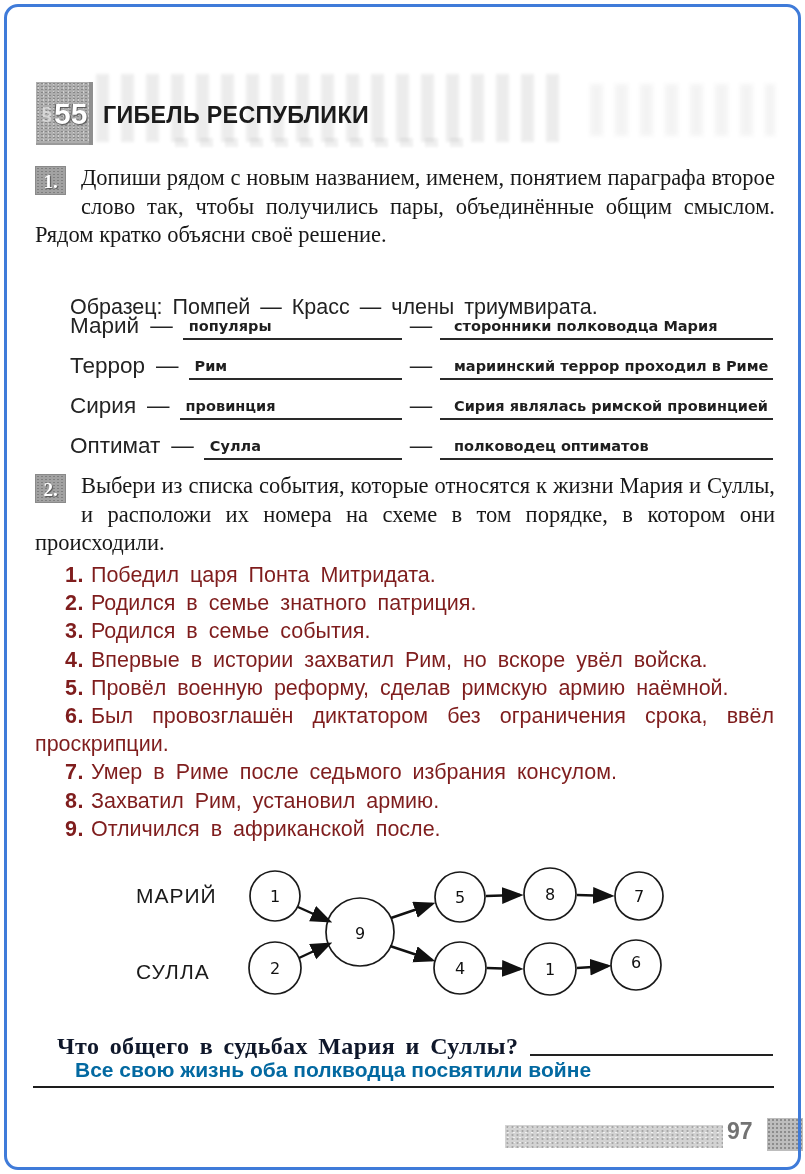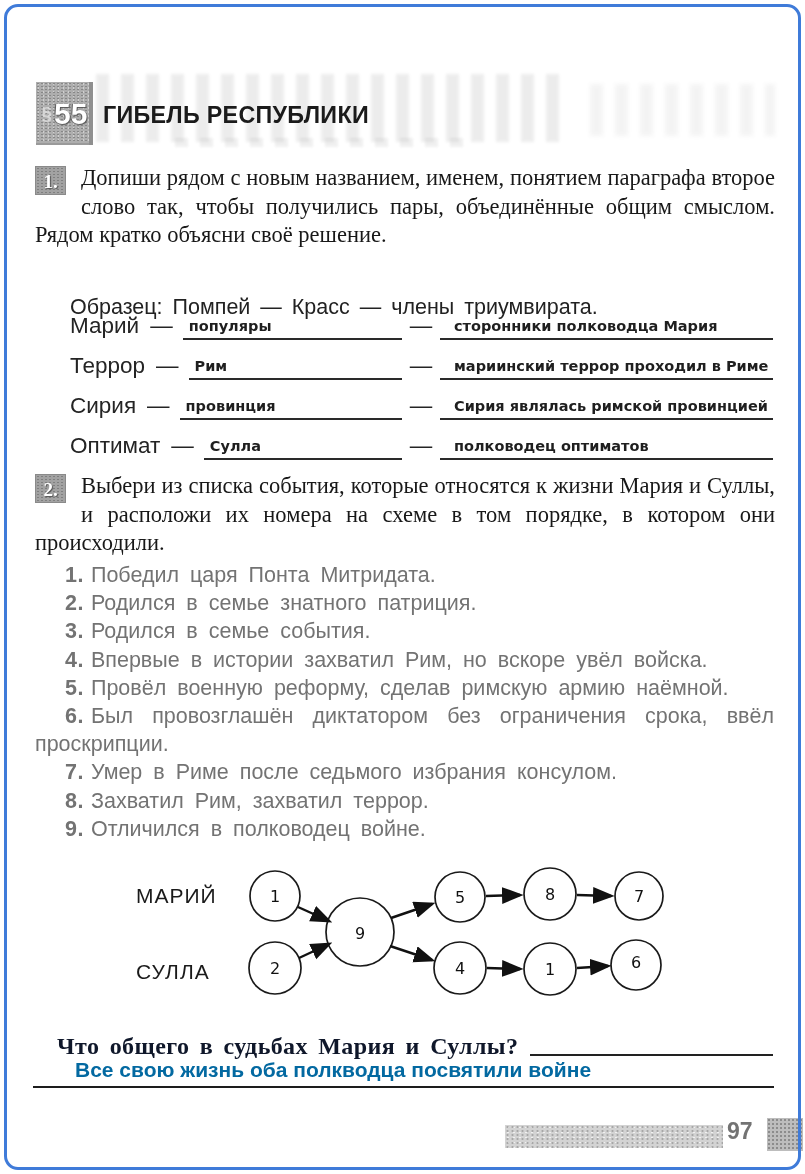--- a/index.html
+++ b/index.html
@@ -69,21 +69,21 @@
   .blank-2 { width:333px;text-align:right; }
   .ans {
     position:absolute; left:6px; bottom:4px; white-space:nowrap;
     font-family:"DejaVu Sans", sans-serif; font-size:14.5px; font-weight:bold; color:#1f1f1f;
   }
   .blank-2 .ans { left:14px; }
   
   .events {
     position:absolute; left:35px; top:561px; width:739px;
     font-family:"Liberation Sans", sans-serif; font-size:21.5px; line-height:28.2px;
-    color:#737373; word-spacing:5px;
+    color:#7f1d1d; word-spacing:5px;
   }
   .event { text-align:justify; text-indent:30px; }
   .event-num { font-weight:bold; margin-right:7px; letter-spacing:.5px; }
   
   .diagram { position:absolute; left:112px; top:854px; }
   .diagram svg { display:block; }
   .node-circle { fill:none; stroke:#1a1a1a; stroke-width:1.7px; }
   .edge { stroke:#111; stroke-width:2.4px; }
   .node-num { font-family:"DejaVu Sans", sans-serif; font-size:16px; fill:#111; text-anchor:middle; }
   .row-label { font-family:"Liberation Sans", sans-serif; font-size:21px; letter-spacing:1px; fill:#1a1a1a; }
@@ -197,22 +197,22 @@
   </div>
 
   <div class="events">
     <div class="event"><span class="event-num">1.</span><span>Победил царя Понта Митридата.</span></div>
     <div class="event"><span class="event-num">2.</span><span>Родился в семье знатного патриция.</span></div>
     <div class="event"><span class="event-num">3.</span><span>Родился в семье события.</span></div>
     <div class="event"><span class="event-num">4.</span><span>Впервые в истории захватил Рим, но вскоре увёл войска.</span></div>
     <div class="event"><span class="event-num">5.</span><span>Провёл военную реформу, сделав римскую армию наёмной.</span></div>
     <div class="event"><span class="event-num">6.</span><span>Был провозглашён диктатором без ограничения срока, ввёл проскрипции.</span></div>
     <div class="event"><span class="event-num">7.</span><span>Умер в Риме после седьмого избрания консулом.</span></div>
-    <div class="event"><span class="event-num">8.</span><span>Захватил Рим, захватил террор.</span></div>
-    <div class="event"><span class="event-num">9.</span><span>Отличился в полководец войне.</span></div>
+    <div class="event"><span class="event-num">8.</span><span>Захватил Рим, установил армию.</span></div>
+    <div class="event"><span class="event-num">9.</span><span>Отличился в африканской после.</span></div>
   </div>
 
   <div class="diagram">
     <svg width="628" height="170" viewBox="0 0 628 170">
       <defs>
         <marker id="ah" markerWidth="9" markerHeight="8" refX="7.5" refY="3.5" orient="auto">
           <path d="M0,0 L9,3.5 L0,7 z" fill="#111"></path>
         </marker>
       </defs>
       <text class="row-label" x="24" y="49">МАРИЙ</text>

